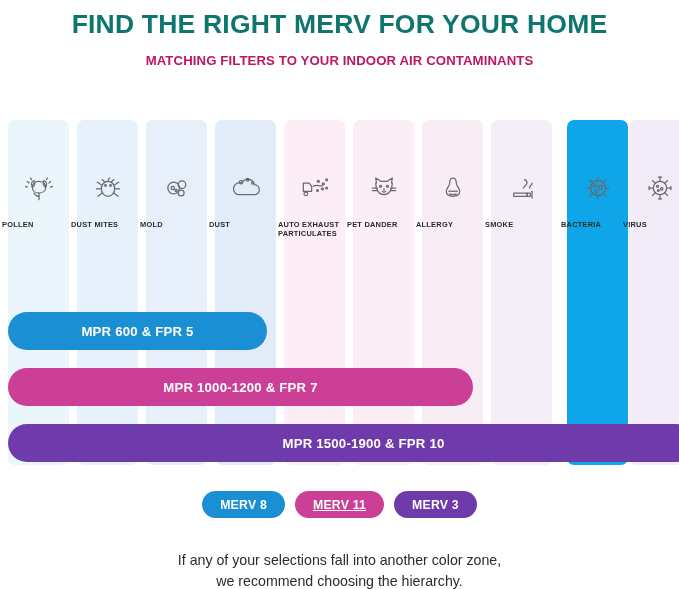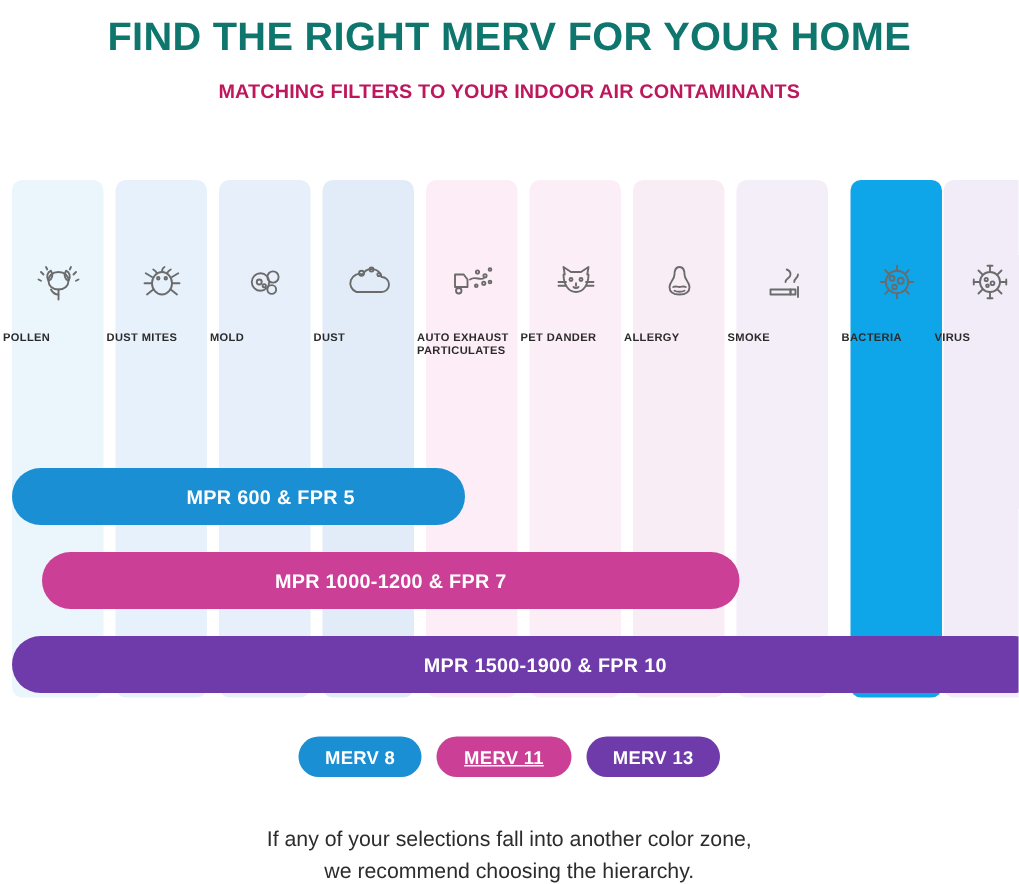--- a/index.html
+++ b/index.html
@@ -264,29 +264,29 @@
             <circle cx="22" cy="27" r="1.1"></circle>
             <path d="M24 16v-5M24 32v5M16 24h-5M32 24h5M18.3 18.3l-3.5-3.5M29.7 18.3l3.5-3.5M18.3 29.7l-3.5 3.5M29.7 29.7l3.5 3.5"></path>
             <path d="M22 11h4M22 37h4M11 22v4M37 22v4"></path>
           </svg>
         </div>
         <div class="cap">VIRUS</div>
       </div>
     </div>
 
   <div id="bars-layer">
-      <div class="bar bar-blue" style="left: 8px; top: 302px; width: 259px; background: rgb(27, 143, 212); padding-left: 43px;">MPR 600 &amp; FPR 5</div>
-      <div class="bar bar-pink" style="left: 8px; top: 358px; width: 465px; background: rgb(203, 63, 150); margin-left: 20px;">MPR 1000-1200 &amp; FPR 7</div>
+      <div class="bar bar-blue" style="left: 8px; top: 302px; width: 259px; background: rgb(27, 143, 212);">MPR 600 &amp; FPR 5</div>
+      <div class="bar bar-pink" style="left: 8px; top: 358px; width: 465px; background: rgb(203, 63, 150);">MPR 1000-1200 &amp; FPR 7</div>
       <div class="bar bar-purple" style="left: 8px; top: 414px; width: 663px; background: rgb(111, 59, 171); padding-left: 24px;">MPR 1500-1900 &amp; FPR 10</div>
     </div>
 
   <div class="legend" id="legend">
       <div class="chip" style="background: rgb(27, 143, 212);">MERV 8</div>
       <div class="chip" style="background: rgb(203, 63, 150); text-decoration: underline;">MERV 11</div>
-      <div class="chip" style="background: rgb(111, 59, 171);">MERV 13</div>
+      <div class="chip" style="background: rgb(111, 59, 171);">MERV 3</div>
     </div>
 
   <div class="footer">
     <div>If any of your selections fall into another color zone,</div>
     <div>we recommend choosing the hierarchy.</div>
   </div>
 
 </div>
 
 </body></html>

